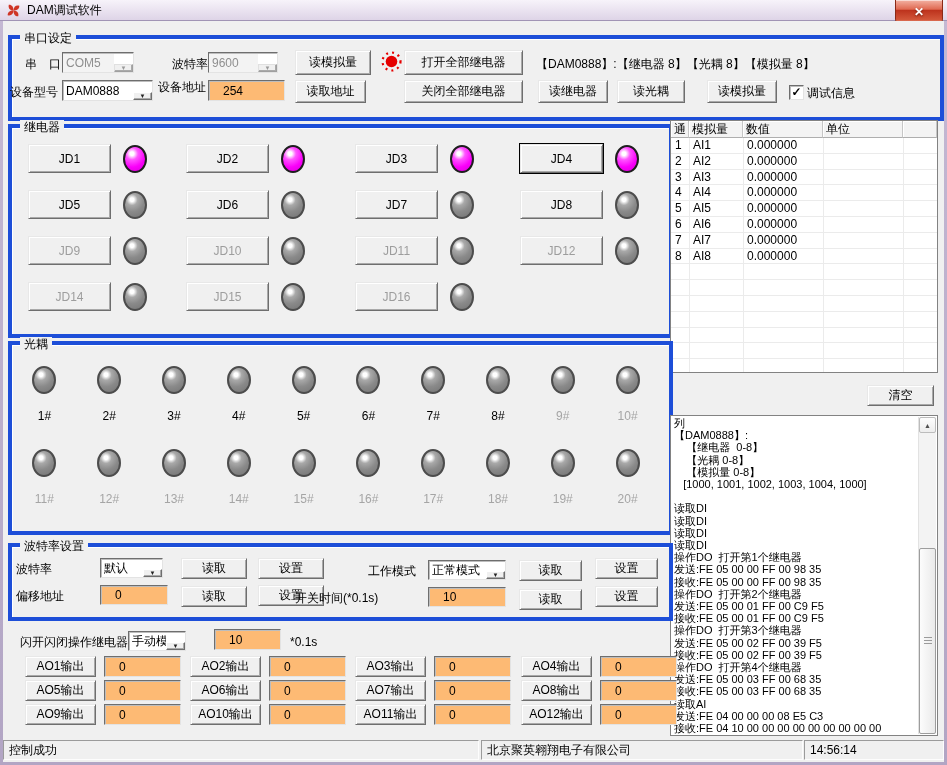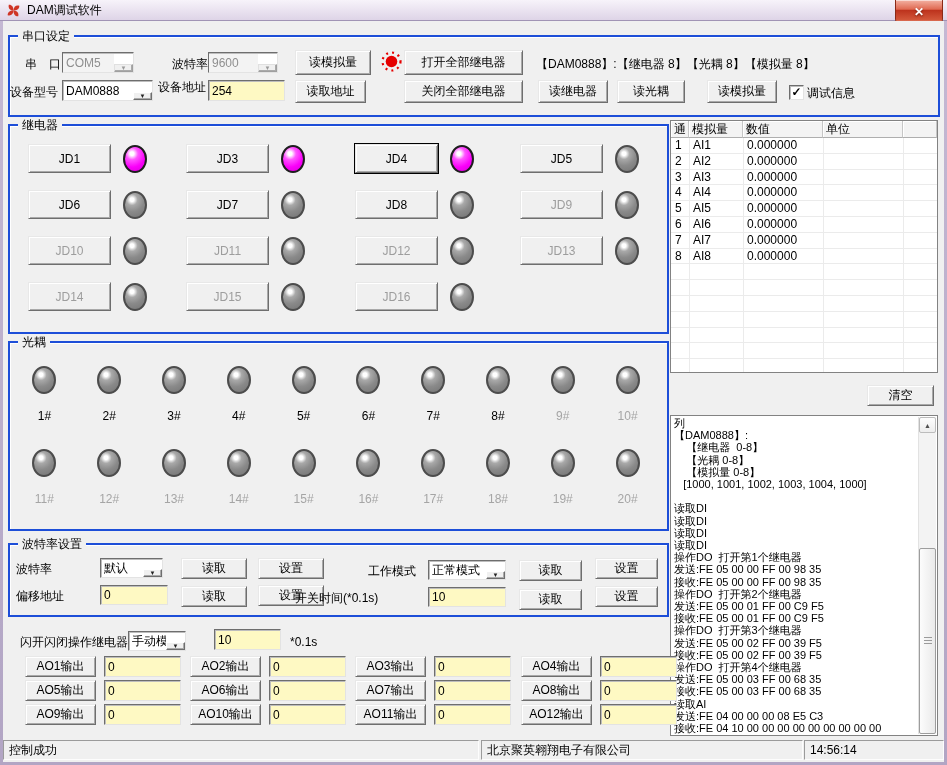--- a/index.html
+++ b/index.html
@@ -14,29 +14,29 @@
     display:flex;align-items:center;padding-left:6px;box-sizing:border-box}
   .title{margin-left:6px}
   .close-btn{position:absolute;top:0;right:4px;width:46px;height:23px;
     background:linear-gradient(#f3b2a3,#e06a52 40%,#bd331d 45%,#d25639 85%,#e9967f);
     border:1px solid #8a2a16;border-top:none;border-radius:0 0 5px 5px;
     display:flex;align-items:center;justify-content:center;color:#fff;
     font-weight:bold;font-size:12px;text-shadow:0 1px 2px #6d1a0a;
     box-shadow:inset 0 1px 0 rgba(255,255,255,.55);cursor:default}
   .client{position:absolute;left:3px;top:21px;width:941px;height:741px;background:#f0f0f0}
   
-  .grp{position:absolute;border:2px solid #1d4ed8;box-shadow:inset 1px 1px 0 #fff}
+  .grp{position:absolute;border:4px solid #1d4ed8;box-shadow:inset 1px 1px 0 #fff}
   .grp-label{position:absolute;top:-8px;left:8px;background:#f0f0f0;padding:0 4px;line-height:15px;white-space:nowrap}
   .lbl{position:absolute;white-space:nowrap;line-height:14px}
   .btn{background:#f0f0f0;border:1px solid;border-color:#e8e8e8 #6e6e6e #6e6e6e #e8e8e8;
     box-shadow:inset 1px 1px 0 #fff,inset -1px -1px 0 #a9a9a9;
     font:12px "Liberation Sans",sans-serif;color:#000;padding:0;white-space:nowrap;cursor:default}
-  .inp{background:#fef9c3;border:1px solid;border-color:#6e6e6e #e3e3e3 #e3e3e3 #6e6e6e;
+  .inp{background:#fdba74;border:1px solid;border-color:#6e6e6e #e3e3e3 #e3e3e3 #6e6e6e;
     box-shadow:inset 1px 1px 0 #bdbdbd;font:12px "Liberation Sans",sans-serif;
-    padding:0 3px;box-sizing:border-box}
+    padding:0 14px;box-sizing:border-box}
   .combo{background:#fff;border:1px solid;border-color:#6e6e6e #e3e3e3 #e3e3e3 #6e6e6e;
     box-shadow:inset 1px 1px 0 #bdbdbd;display:flex;align-items:flex-end;box-sizing:border-box}
   .combo-text{flex:1;padding-left:3px;line-height:18px;overflow:hidden;white-space:nowrap}
   .combo-btn{width:17px;background:#f0f0f0;border:1px solid;border-color:#fff #6e6e6e #6e6e6e #fff;
     box-shadow:inset -1px -1px 0 #aaa;display:flex;align-items:center;justify-content:center;
     font-size:6px;color:#222}
   .combo.disabled .combo-text{color:#8f8f8f;background:#f3f3f3}
   .combo.disabled .combo-btn{color:#9a9a9a;border-color:#e0e0e0 #9f9f9f #9f9f9f #e0e0e0}
   .checkbox{position:absolute;width:13px;height:13px;background:#fff;
     border:1px solid;border-color:#6e6e6e #e3e3e3 #e3e3e3 #6e6e6e;
@@ -164,20 +164,24 @@
 
 <div class="grp" style="left:8px;top:124px;width:657px;height:206px">
   <span class="grp-label">继电器</span>
 </div>
 <div class="relay-grid">
   <div class="relay-cell on">
     <button class="btn relay-btn">JD1</button>
     <span class="led"></span>
   </div>
 
+  <div class="relay-cell on">
+    <button class="btn relay-btn">JD2</button>
+    <span class="led"></span>
+  </div>
 
   <div class="relay-cell on">
     <button class="btn relay-btn">JD3</button>
     <span class="led"></span>
   </div>
 
   <div class="relay-cell on focus">
     <button class="btn relay-btn">JD4</button>
     <span class="led"></span>
   </div>
@@ -215,24 +219,20 @@
   <div class="relay-cell disabled">
     <button class="btn relay-btn">JD11</button>
     <span class="led"></span>
   </div>
 
   <div class="relay-cell disabled">
     <button class="btn relay-btn">JD12</button>
     <span class="led"></span>
   </div>
 
-  <div class="relay-cell disabled">
-    <button class="btn relay-btn">JD13</button>
-    <span class="led"></span>
-  </div>
 
   <div class="relay-cell disabled">
     <button class="btn relay-btn">JD14</button>
     <span class="led"></span>
   </div>
 
   <div class="relay-cell disabled">
     <button class="btn relay-btn">JD15</button>
     <span class="led"></span>
   </div>

